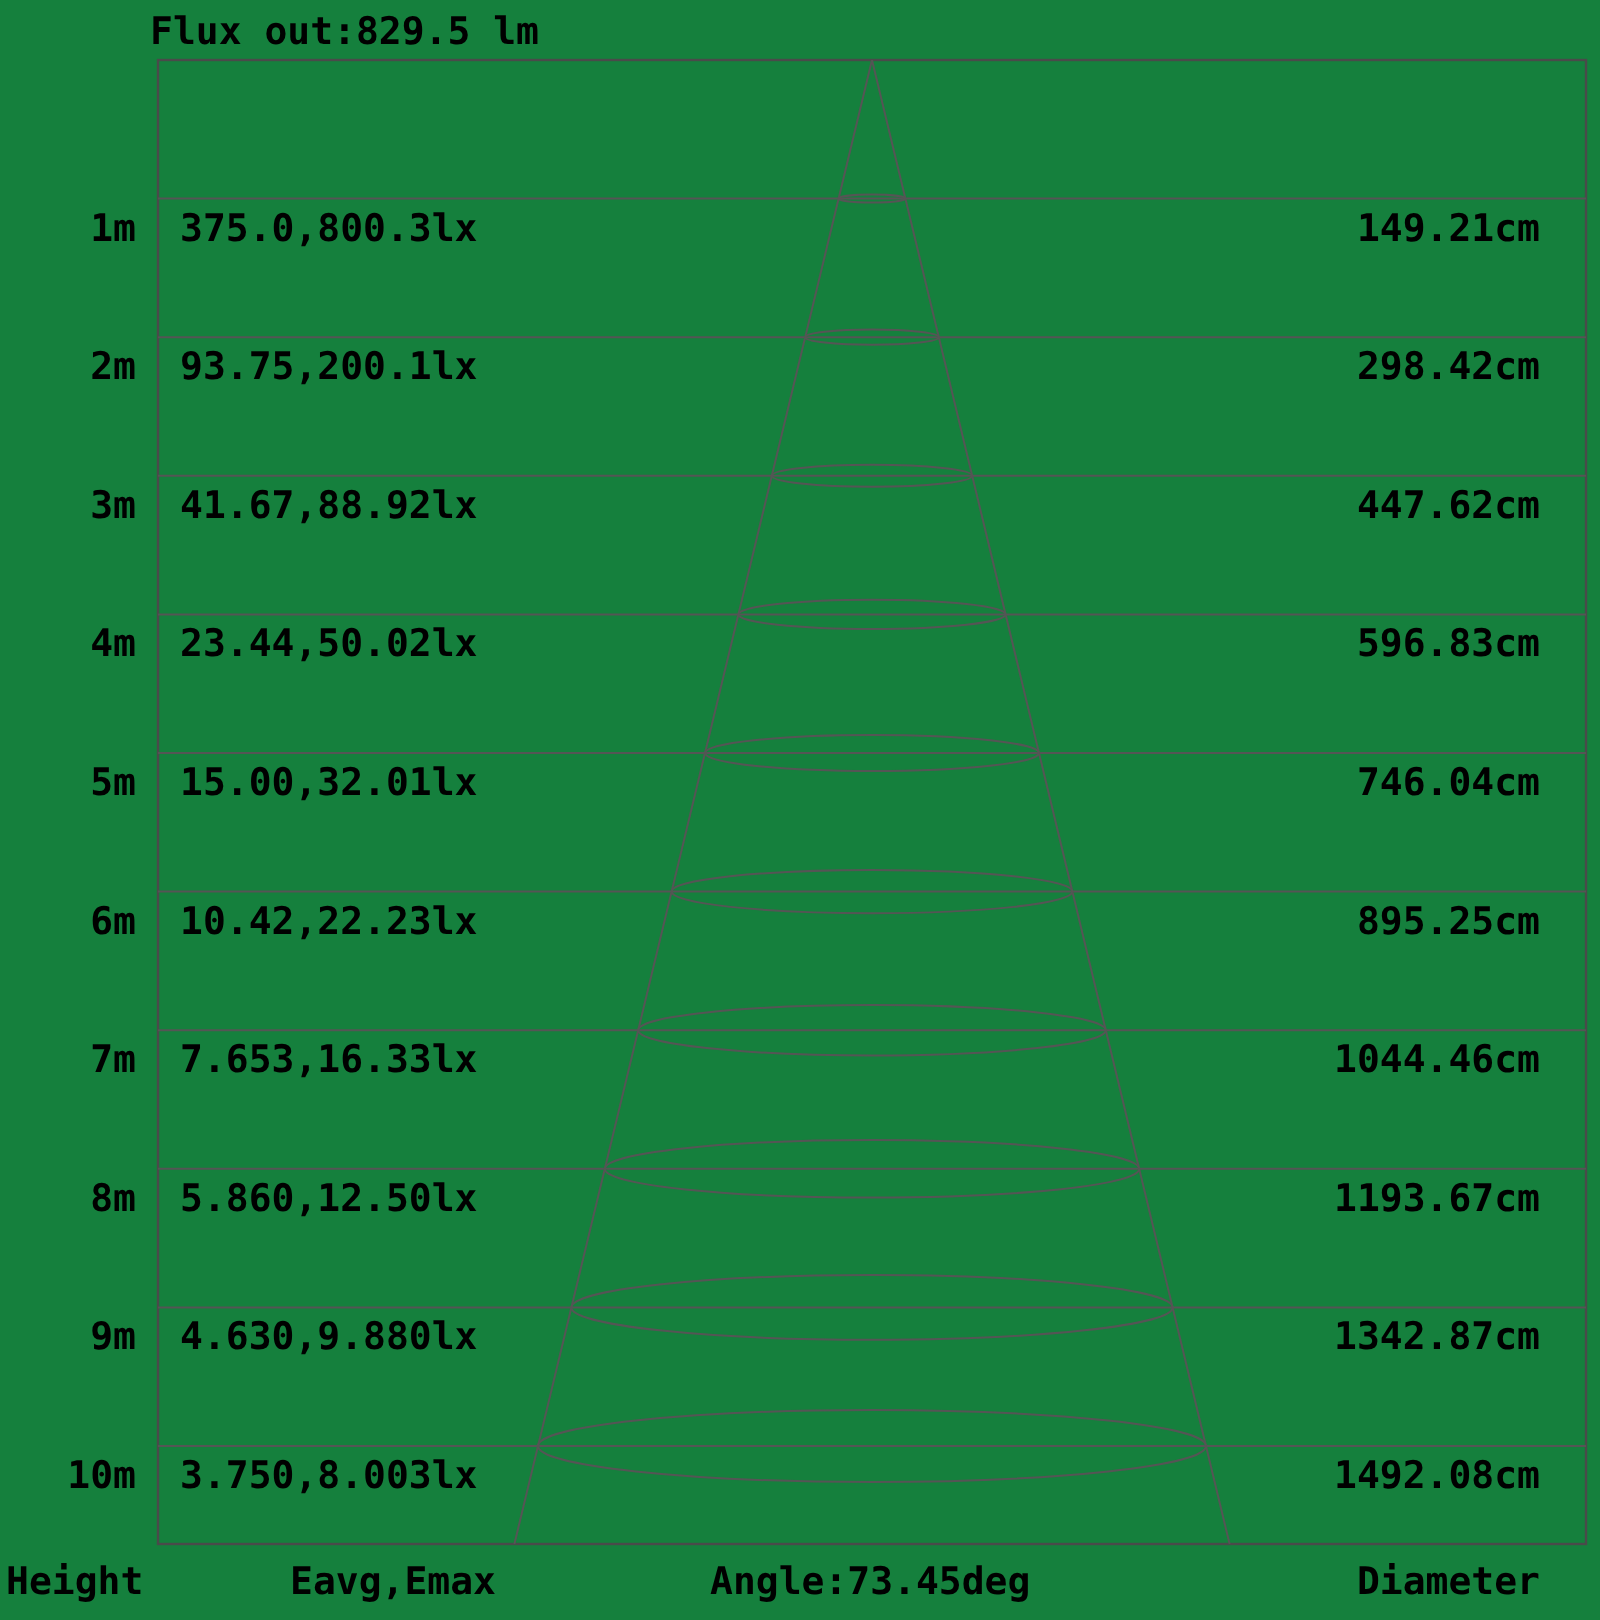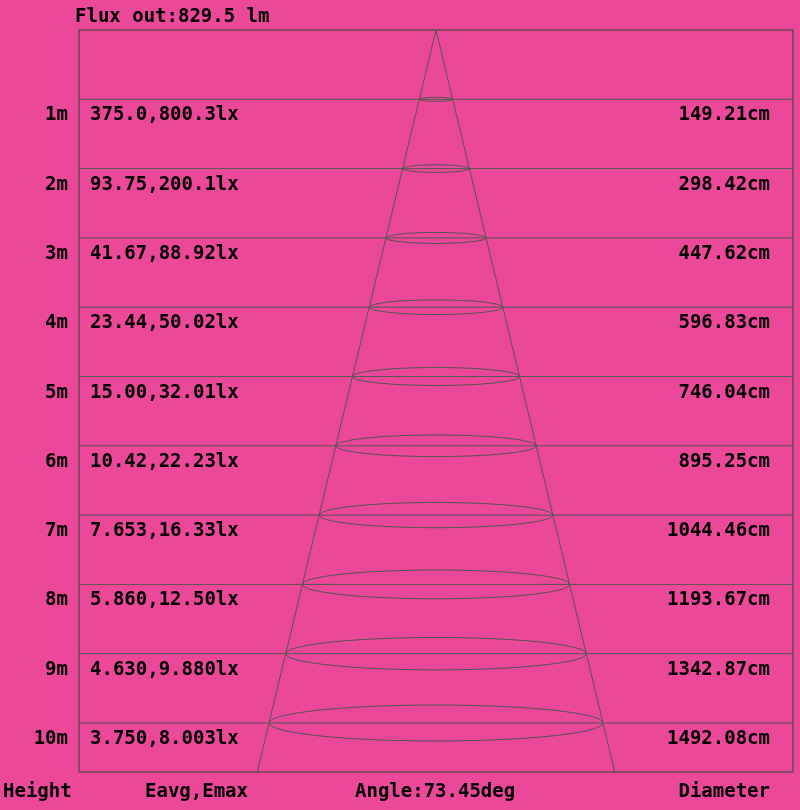--- a/index.html
+++ b/index.html
@@ -1,16 +1,16 @@
 <!DOCTYPE html>
 <html><head>
 <meta charset="utf-8">
 <style>
   html,body{margin:0;padding:0;background:#ffffff;}
-  .screen{position:relative;width:800px;height:810px;background:#ec4899;overflow:hidden;}
+  .screen{position:relative;width:800px;height:810px;background:#15803d;overflow:hidden;}
   svg{display:block;}
   .t{font-family:"DejaVu Sans Mono","Liberation Mono",monospace;font-weight:bold;font-size:19px;fill:#000;}
   .end{text-anchor:end;}
   .stroke{fill:none;stroke:#555;stroke-width:1;}
   .frame{fill:none;stroke:#4a4a4a;stroke-width:1.2;}
 </style>
 </head>
 <body>
 
 <div class="screen">

